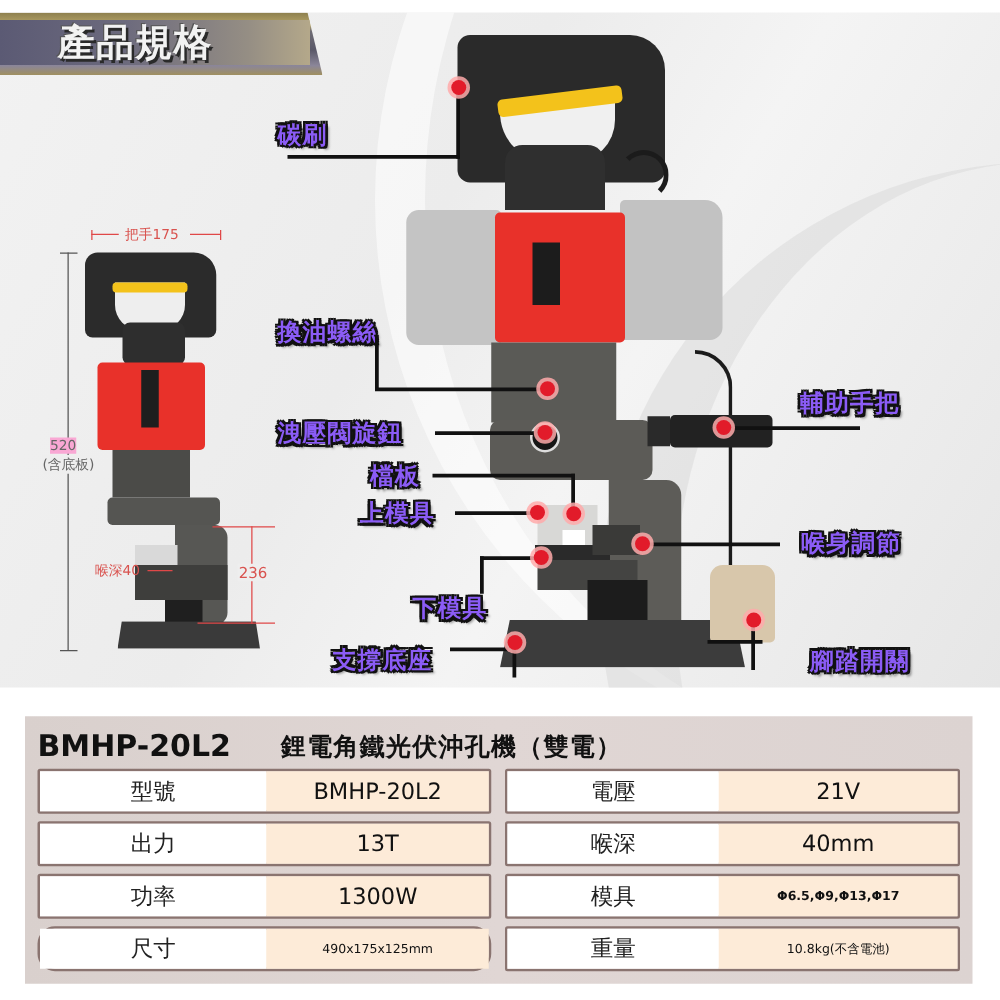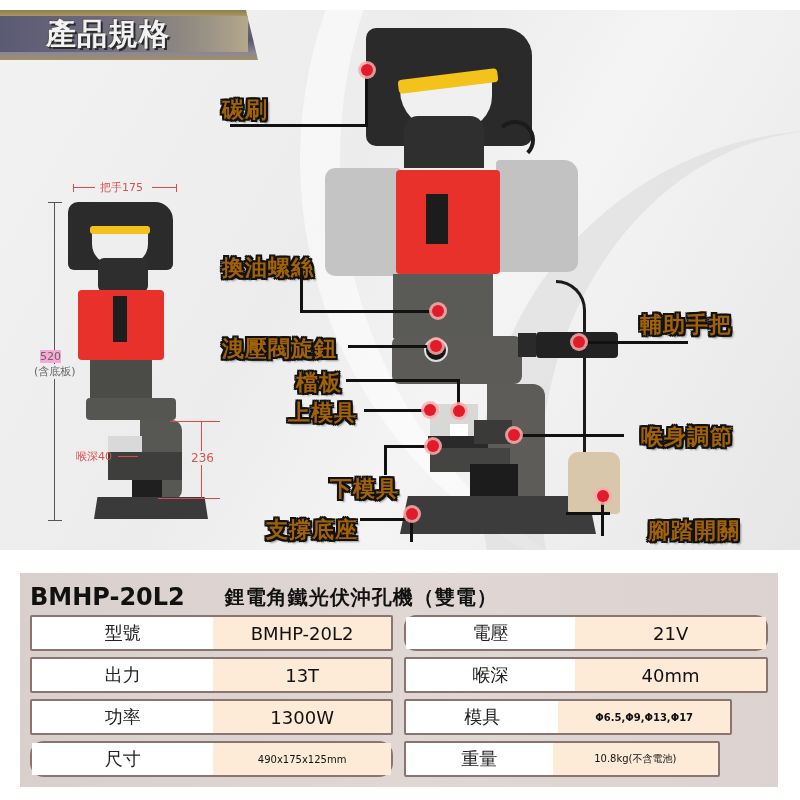--- a/index.html
+++ b/index.html
@@ -32,21 +32,21 @@
     background: linear-gradient(90deg, #5b5a74 0%, #6c6a7d 40%, #958e84 80%, #b4a88a 100%);
   }
   .title-text {
     position: absolute; left: 46px; top: 14px; font-size: 30px; font-weight: bold;
     color: #f2f2f2; letter-spacing: 1px;
     text-shadow: 2px 2px 0 #2a2a2a, -1px -1px 0 #555;
   }
 
   
   .callout {
-    position: absolute; font-size: 22px; font-weight: bold; color: #a16207;
+    position: absolute; font-size: 19px; font-weight: bold; color: #8b5cf6;
     -webkit-text-stroke: 0; 
     text-shadow:
       -2px -2px 0 #111, 2px -2px 0 #111, -2px 2px 0 #111, 2px 2px 0 #111,
       0 -2px 0 #111, 0 2px 0 #111, -2px 0 0 #111, 2px 0 0 #111,
       3px 3px 2px rgba(0,0,0,0.4);
     white-space: nowrap; letter-spacing: 1px;
   }
   .line { position: absolute; background: #111; }
   .dot {
     position: absolute; width: 12px; height: 12px; border-radius: 50%;
@@ -241,28 +241,28 @@
 </div>
 <div class="spec-row" style="left:30px;top:699px;width:363px;">
   <div class="spec-label">功率</div>
   <div class="spec-value">1300W</div>
 </div>
 <div class="spec-row" style="left:30px;top:741px;width:363px;border-radius:14px;">
   <div class="spec-label">尺寸</div>
   <div class="spec-value small">490x175x125mm</div>
 </div>
 
-<div class="spec-row" style="left:404px;top:615px;width:364px;border-radius:12px;">
+<div class="spec-row" style="left:404px;top:615px;width:364px;">
   <div class="spec-label" style="width:47%;">電壓</div>
   <div class="spec-value">21V</div>
 </div>
 <div class="spec-row" style="left:404px;top:657px;width:364px;">
   <div class="spec-label" style="width:47%;">喉深</div>
   <div class="spec-value">40mm</div>
 </div>
-<div class="spec-row" style="left:404px;top:699px;width:328px;">
+<div class="spec-row" style="left:404px;top:699px;width:364px;">
   <div class="spec-label" style="width:47%;">模具</div>
   <div class="spec-value small" style="font-weight:bold;">Φ6.5,Φ9,Φ13,Φ17</div>
 </div>
-<div class="spec-row" style="left:404px;top:741px;width:316px;">
+<div class="spec-row" style="left:404px;top:741px;width:364px;">
   <div class="spec-label" style="width:47%;">重量</div>
   <div class="spec-value small">10.8kg(不含電池)</div>
 </div>
 
 </body></html>

